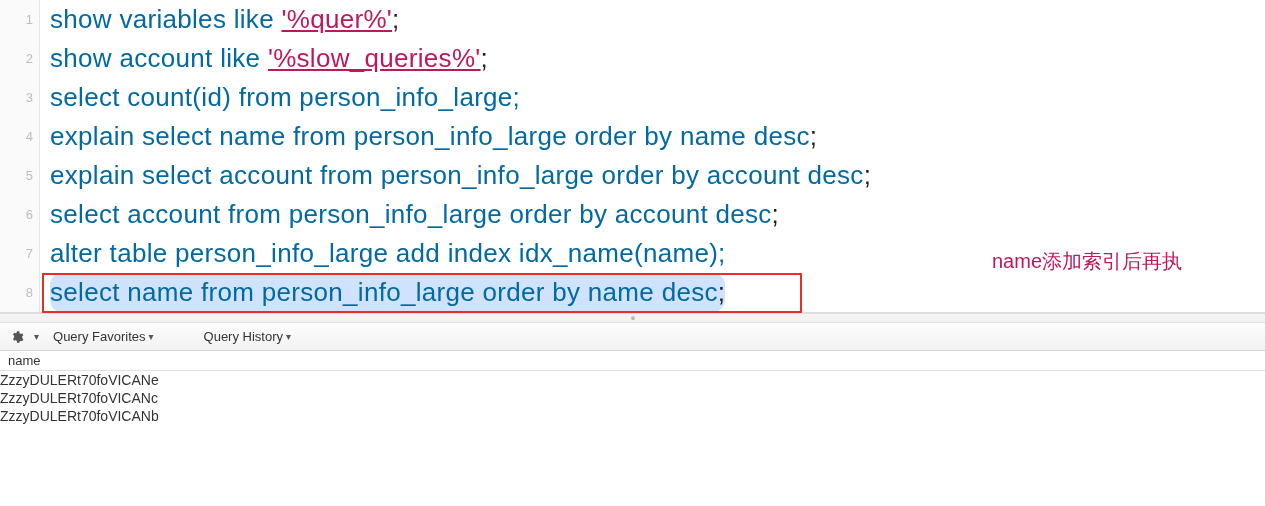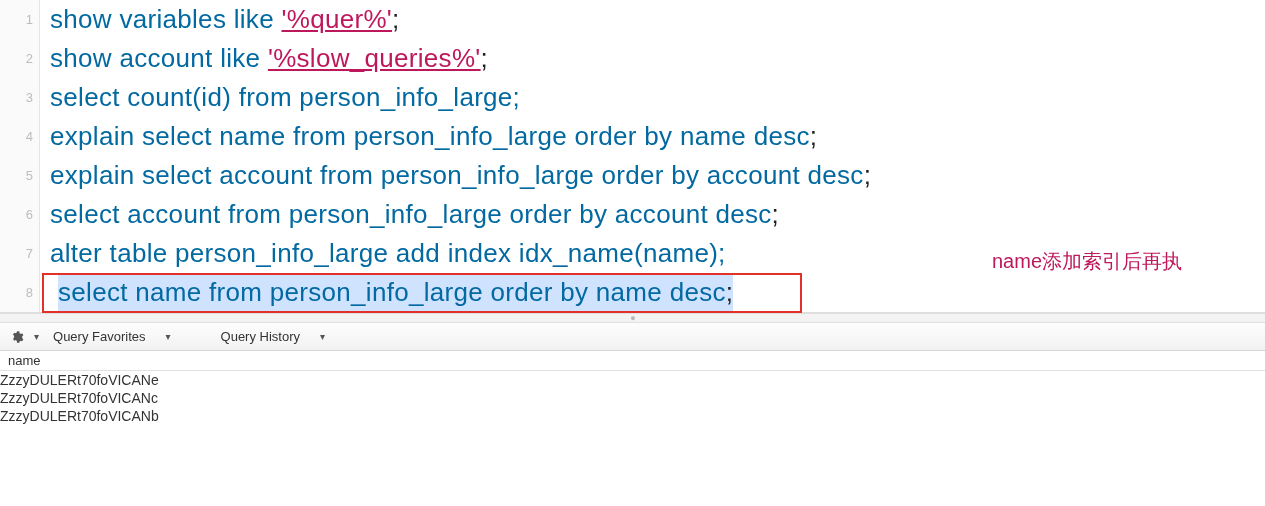--- a/index.html
+++ b/index.html
@@ -53,22 +53,21 @@
   .pl { color: #0369a1; }
   .pun { color: #1f1f1f; }
   .highlight-box {
     position: absolute;
     border: 2px solid #e33029;
     pointer-events: none;
   }
   .line-sel {
     background: #cfe3ff;
     display: inline-block;
-    border-radius: 0;
-    margin-left: 8px;
+    border-radius: 12px;
   }
   .annotation {
     position: absolute;
     color: #be185d;
     font-size: 20px;
     font-family: "Microsoft YaHei","Segoe UI",sans-serif;
   }
   .drag-handle {
     height: 10px;
     background: #f3f3f3;
@@ -94,21 +93,21 @@
     color: #333;
     padding-left: 8px;
     gap: 8px;
   }
   .gear {
     width: 18px; height: 18px;
     display:inline-flex; align-items:center; justify-content:center;
     color:#555;
   }
   .tb-item {
-    display:flex; align-items:center; gap:20px;
+    display:flex; align-items:center; gap:3px;
     padding: 2px 6px;
     cursor: pointer;
   }
   .chev { font-size: 10px; color:#555; }
   .results-header {
     font-size: 13px;
     padding: 2px 8px;
     border-bottom: 1px solid #e2e2e2;
     background:#fff;
     color:#333;

